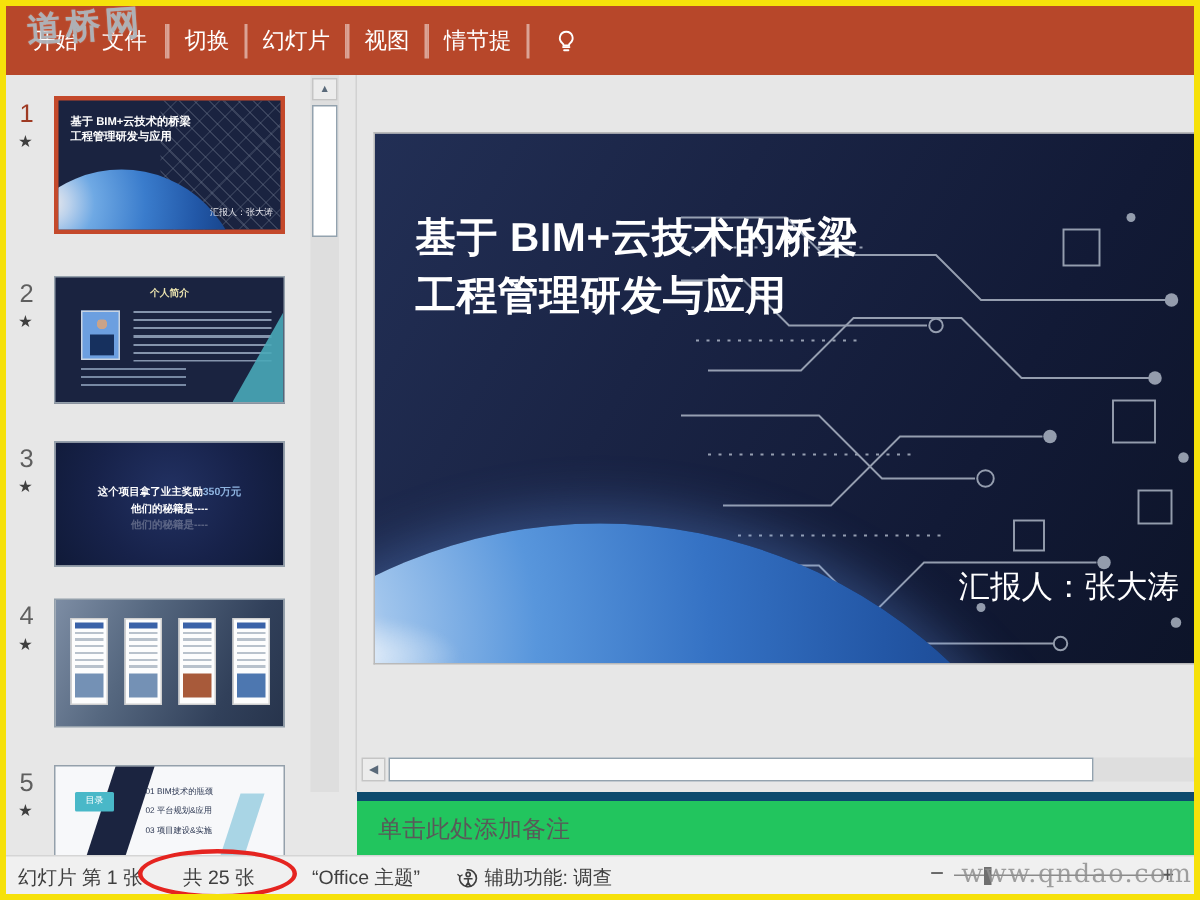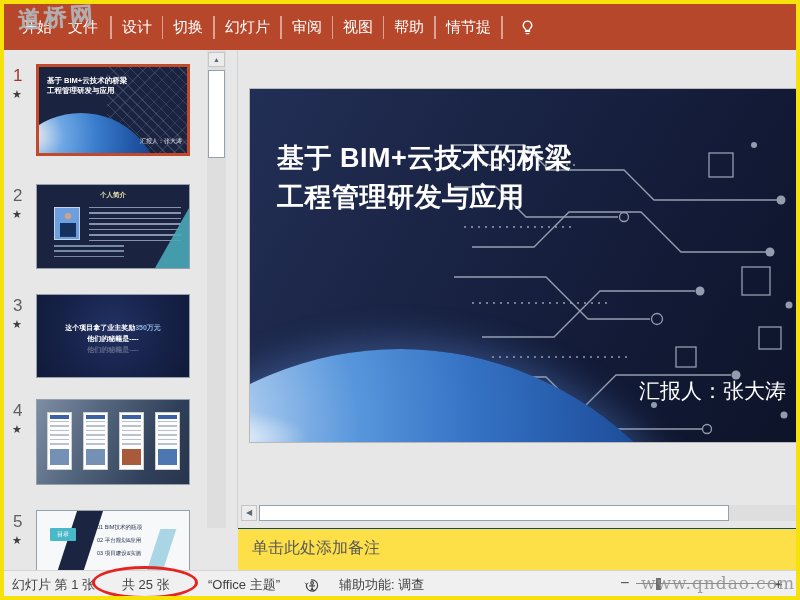--- a/index.html
+++ b/index.html
@@ -104,30 +104,30 @@
       radial-gradient(ellipse 180px 60px at 62% 34%, rgba(255,255,255,.22), transparent 70%),
       radial-gradient(ellipse 120px 45px at 30% 30%, rgba(230,200,220,.25), transparent 70%);
     filter:blur(2px); }
   .circuit { position:absolute; right:-8px; top:26px; z-index:2; }
   
   .hs-left { position:absolute; left:237px; top:501px; width:16px; height:16px; background:#ececec; border:1px solid #c5c5c5;
     color:#5a6a7a; font-size:8px; text-align:center; line-height:14px; cursor:pointer; }
   .hs-track { position:absolute; left:255px; top:501px; width:537px; height:16px; background:#dedede; }
   .hs-thumb { position:absolute; left:0; top:0; width:470px; height:16px; background:#fff; border:1px solid #93a2ae; cursor:pointer; }
   
-  .notes { position:absolute; left:234px; right:0; top:524px; height:42px; background:#fde047;
-    border-top:1px solid #0c4a6e; cursor:text; }
+  .notes { position:absolute; left:234px; right:0; top:524px; height:42px; background:#22c55e;
+    border-top:6px solid #0c4a6e; cursor:text; }
   .notes-ph { position:absolute; left:14px; top:9px; color:#595959; font-size:16px; }
   
   .status { position:absolute; left:0; right:0; bottom:0; height:26px; background:#f0f0f0;
     border-top:1px solid #d5d5d5; font-size:13px; color:#3f3f3f; }
   .st-pos { position:absolute; left:8px; top:5px; cursor:pointer;text-align:right; }
   .st-total { position:absolute; left:118px; top:5px; }
   .st-theme { position:absolute; left:204px; top:5px; }
-  .st-acc { position:absolute; left:300px; top:5px; display:flex; align-items:center; gap:20px; cursor:pointer; }
+  .st-acc { position:absolute; left:300px; top:5px; display:flex; align-items:center; gap:4px; cursor:pointer; }
   .acc-ico { width:15px; height:15px; }
   .zoom-out { position:absolute; left:616px; top:3px; font-size:16px; color:#555; cursor:pointer; }
   .zoom-track { position:absolute; left:632px; top:12px; width:144px; height:1px; background:#8a8a8a; cursor:pointer; }
   .zoom-handle { position:absolute; left:652px; top:7px; width:5px; height:12px; background:#6f6f6f; cursor:pointer; }
   .zoom-in { position:absolute; left:770px; top:4px; font-size:15px; color:#555; cursor:pointer; }
   .wm-bottom { position:absolute; right:1px; bottom:3px; z-index:6; pointer-events:none;
     font-family:"DejaVu Serif","Liberation Serif",serif; font-size:17px; letter-spacing:1px; color:#8f8f8f; opacity:.85; }
   
   .red-ellipse { position:absolute; left:88px; top:562px; width:106px; height:33px;
     border:3px solid #e52420; border-radius:50%; z-index:9; pointer-events:none; }
@@ -135,33 +135,30 @@
 </head>
 <body>
 
 <div id="app">
 
   <div class="ribbon">
     <div class="rtab">开始</div>
     <div class="rtab file">文件</div>
     <div class="rsep"></div>
     <div class="rsep"></div>
-    <div class="rtab">设计</div>
     <div class="rsep"></div>
     <div class="rtab">切换</div>
     <div class="rsep"></div>
     <div class="rsep"></div>
     <div class="rtab">幻灯片</div>
     <div class="rsep"></div>
     <div class="rsep"></div>
-    <div class="rtab">审阅</div>
     <div class="rsep"></div>
     <div class="rtab">视图</div>
     <div class="rsep"></div>
-    <div class="rtab">帮助</div>
     <div class="rsep"></div>
     <div class="rsep"></div>
     <div class="rtab">情节提</div>
     <div class="rsep"></div>
     <div class="rsep"></div>
     <svg class="bulb" viewBox="0 0 24 24" fill="none" stroke="#fff" stroke-width="1.8" stroke-linecap="round">
       <path d="M9 17.5h6M10 20.5h4"></path>
       <path d="M12 3a6 6 0 0 1 3.6 10.8c-.8.6-1.1 1.4-1.1 2.2h-5c0-.8-.3-1.6-1.1-2.2A6 6 0 0 1 12 3z"></path>
     </svg>
 

